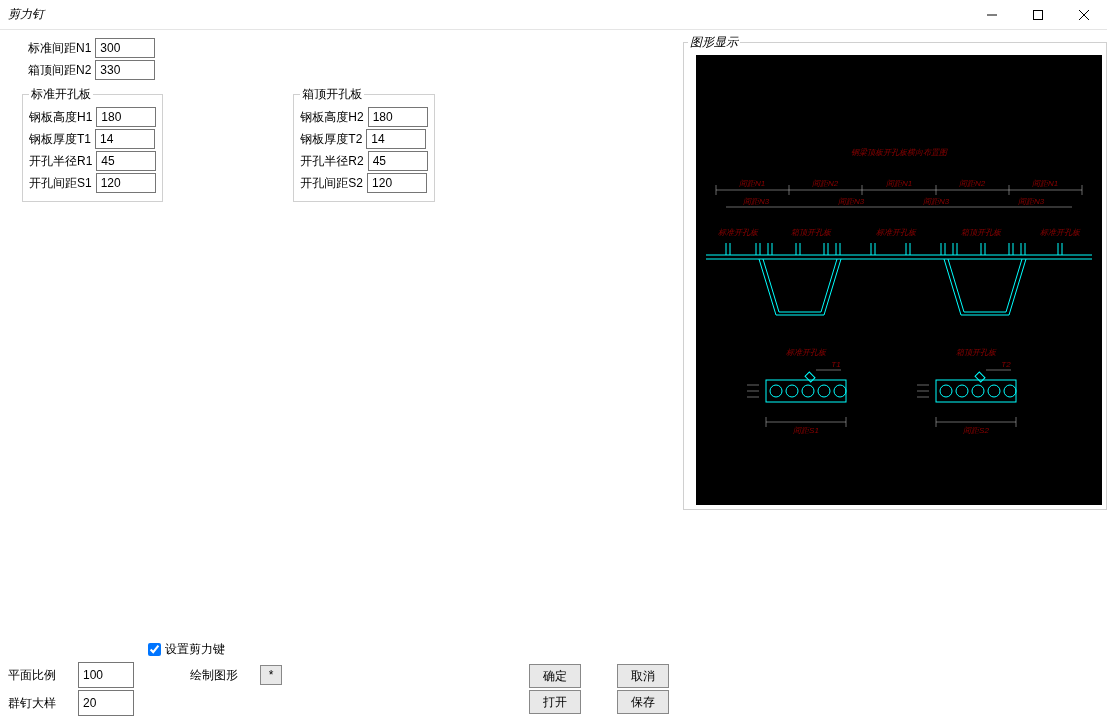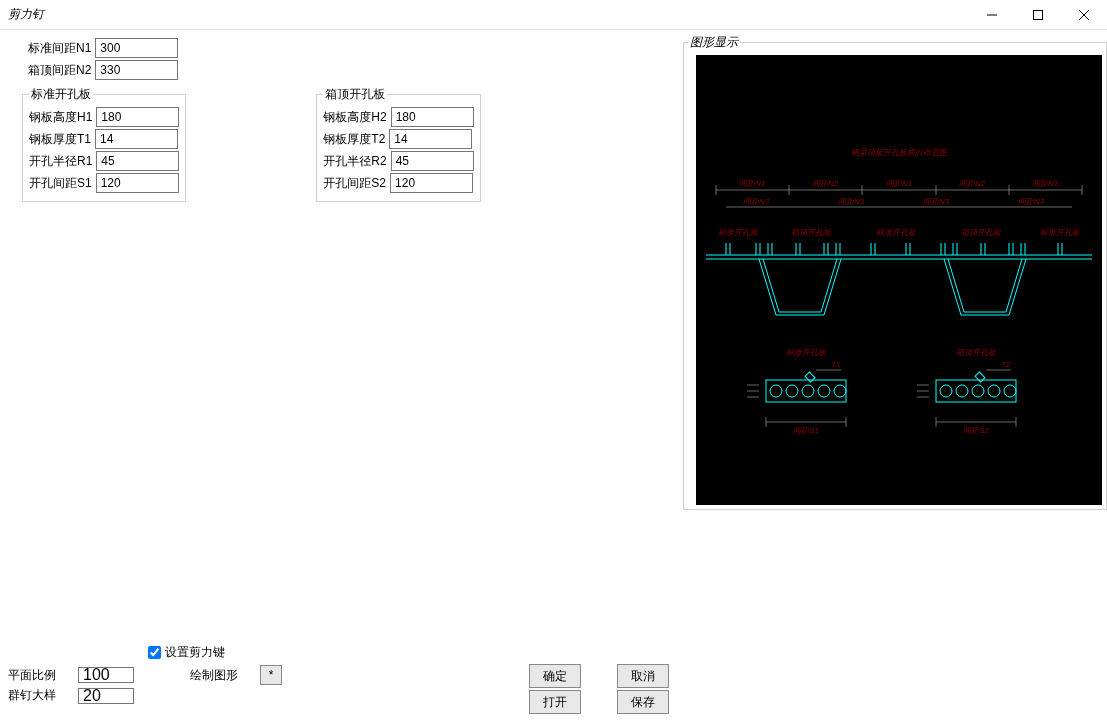--- a/index.html
+++ b/index.html
@@ -11,31 +11,31 @@
   .titlebar .ctrl { width: 46px; height: 100%; display: flex; align-items: center; justify-content: center; font-family: Arial, sans-serif; }
   .titlebar .ctrl svg { pointer-events: none; }
 
   .content { position: absolute; top: 30px; left: 0; right: 0; bottom: 0; }
 
   .form-area { position: absolute; top: 8px; left: 8px; width: 660px; }
 
   .toprow { display: flex; gap: 49px; margin-left: 20px; margin-bottom: 4px; }
   .field { display: flex; align-items: center; gap: 4px; margin-bottom: 2px; }
   .field label { font-size: 12px; white-space: nowrap; }
-  .field input[type=text] { width: 83px; height: 20px; font-size: 12px; padding: 0 4px; border: 1px solid #767676; background: #fff; }
+  .field input[type=text] { width: 60px; height: 20px; font-size: 12px; padding: 0 4px; border: 1px solid #767676; background: #fff; }
 
   fieldset.group { border: 1px solid #d0d0d0; padding: 4px 6px 6px 6px; margin: 0; display: inline-block; vertical-align: top; }
   fieldset.group legend { font-size: 12px; padding: 0 2px; }
 
   .groups { display: flex; gap: 130px; margin-left: 14px; margin-top: 2px; }
 
-  .bottom-area { position: absolute; left: 8px; bottom: 16px; width: 660px; }
+  .bottom-area { position: absolute; left: 8px; bottom: 4px; width: 660px; }
   .bottom-row { display: flex; align-items: center; gap: 22px; margin-top: 2px; }
   .bottom-row label { font-size: 12px; }
-  .bottom-row input[type=text] { width: 56px; height: 16px; font-size: 16px; padding: 0 4px; border: 1px solid #767676; }
+  .bottom-row input[type=text] { width: 56px; height: 26px; font-size: 12px; padding: 0 4px; border: 1px solid #767676; }
   .bottom-area input[type=checkbox] { margin: 0 4px 0 0; vertical-align: middle; }
   .ck-row { margin-left: 140px; margin-bottom: 4px; }
   .small-btn { width: 22px; height: 20px; border: 1px solid #888; background: #e8e8e8; cursor: default; font-size: 12px; padding:0; }
 
   .btn-grid { position: absolute; right: 438px; bottom: 6px; display: grid; grid-template-columns: repeat(2, 84px); grid-auto-rows: 24px; gap: 2px 4px; }
   .btn-grid button { font-size: 12px; border: 1px solid #888; background: #e8e8e8; cursor: default; padding:0;margin-left:32px; }
 
   .graph-panel { position: absolute; top: 4px; right: 6px; width: 418px; font-style: italic; }
   fieldset.graph { border: 1px solid #d0d0d0; padding: 4px; margin:0; }
   fieldset.graph legend { font-size: 12px; padding: 0 2px; }

